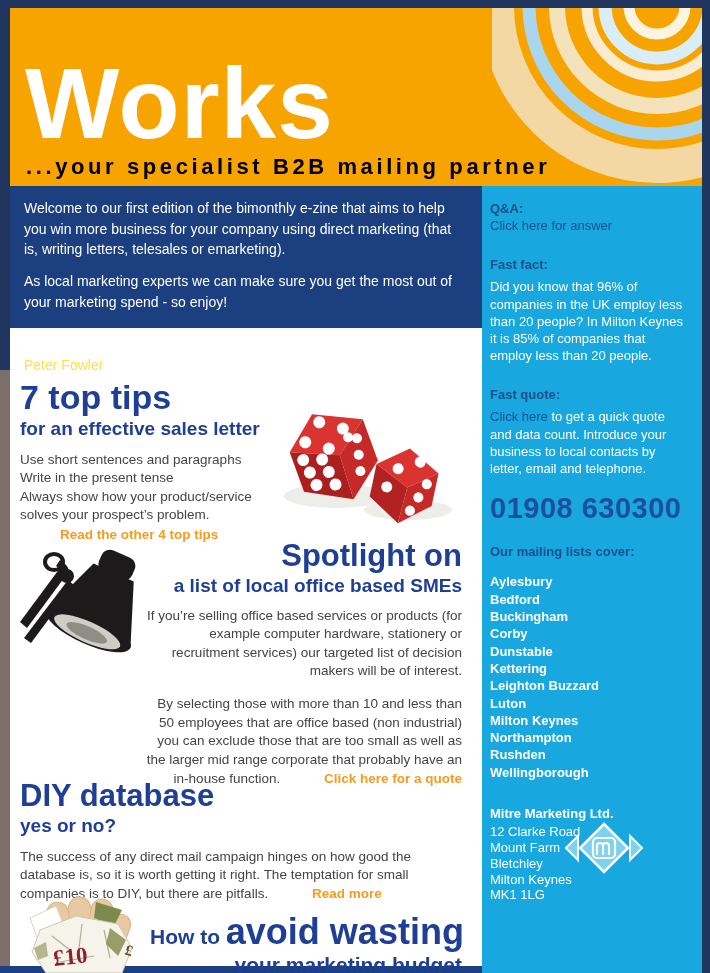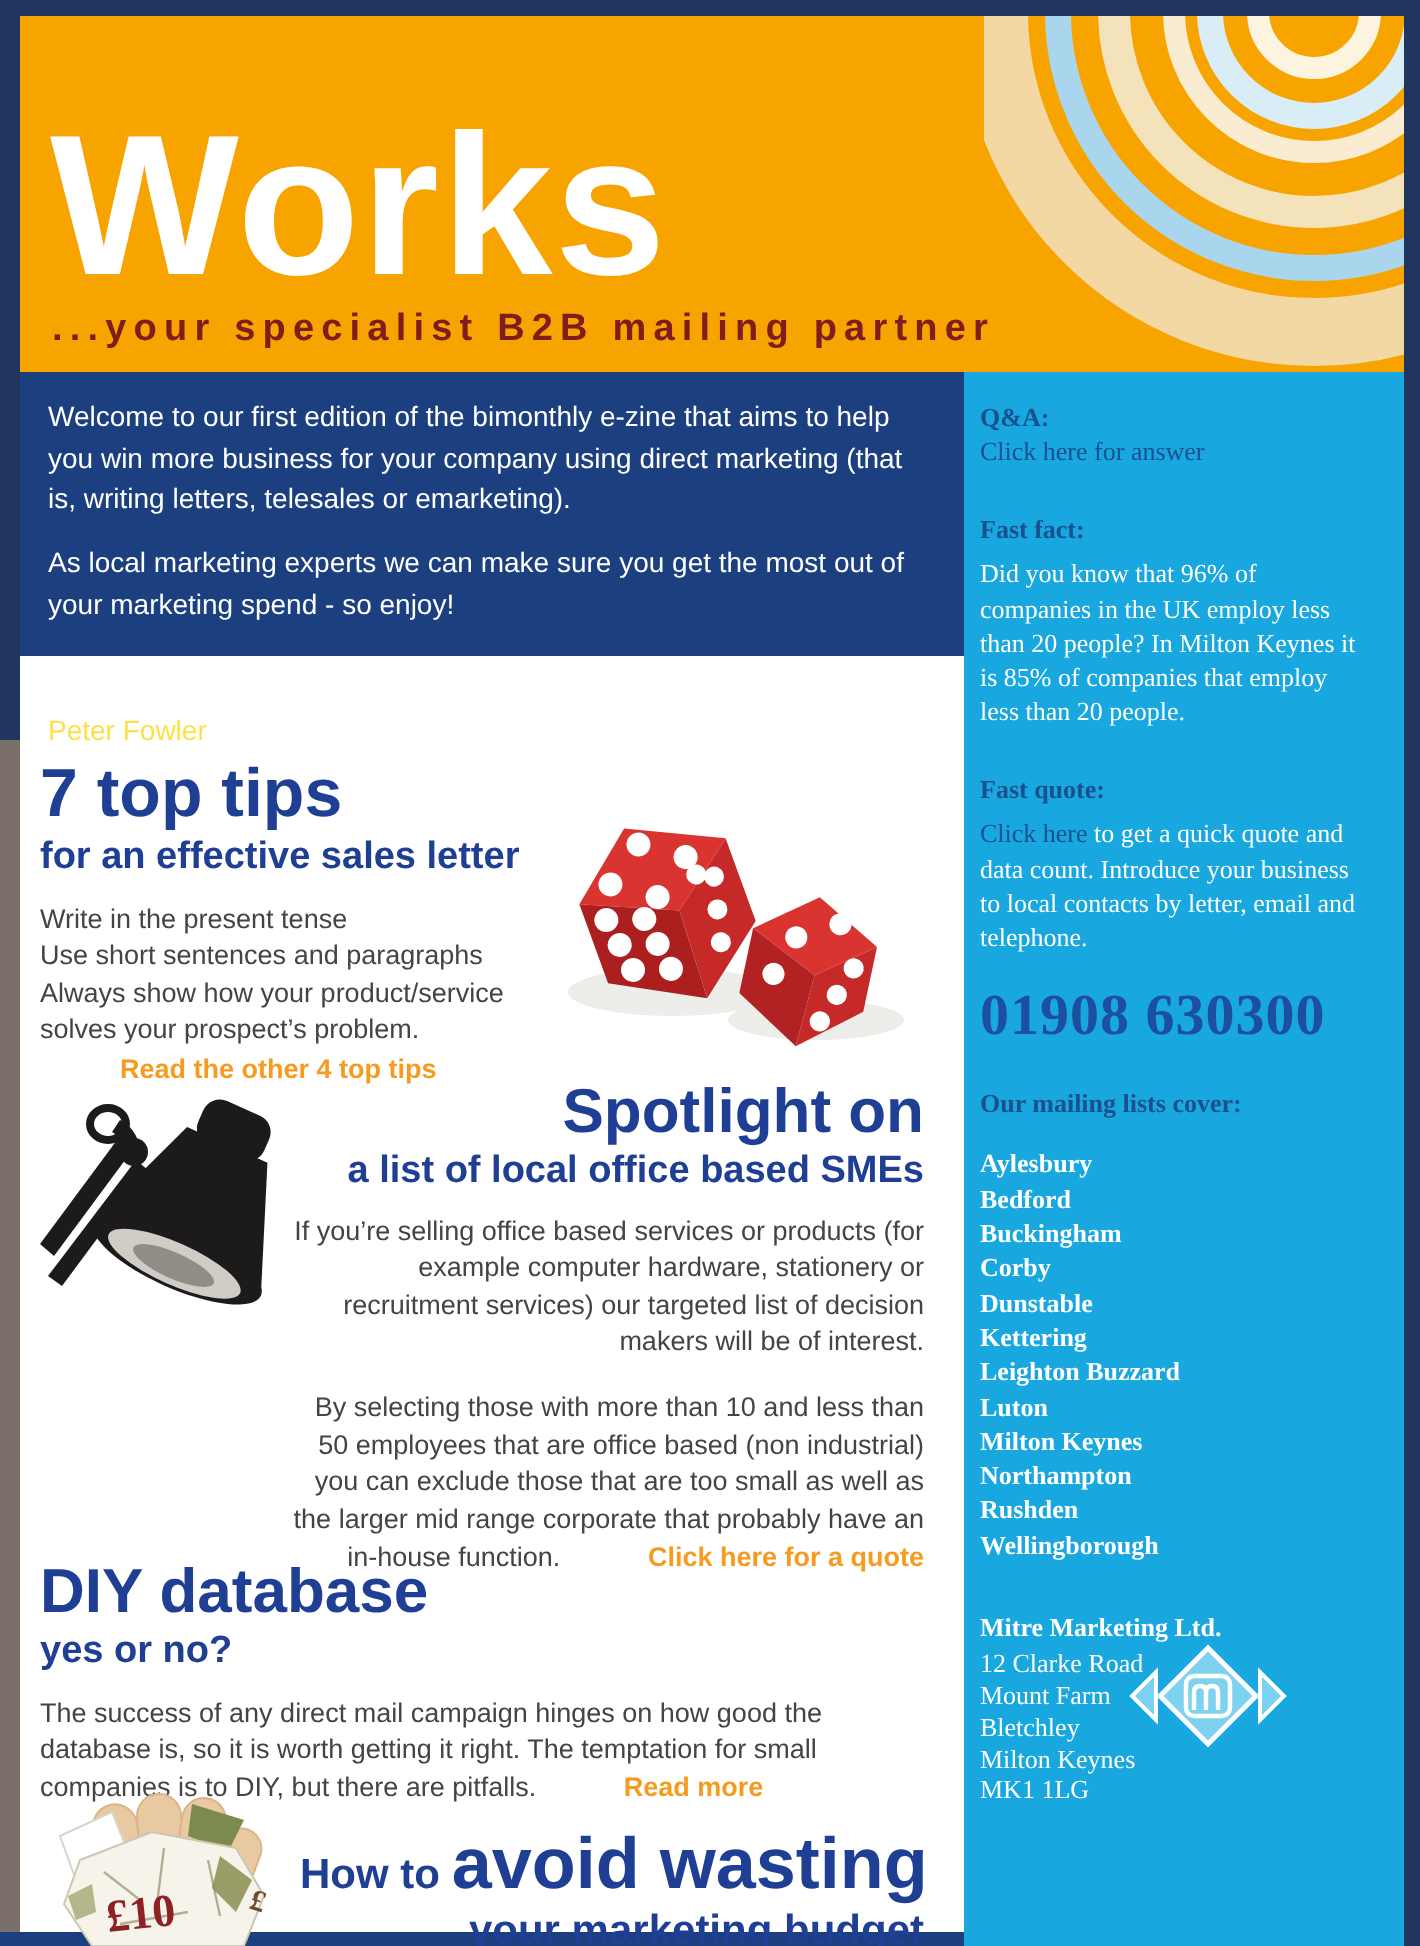--- a/index.html
+++ b/index.html
@@ -12,31 +12,31 @@
   .b-right{left:702px;top:0;width:8px;height:973px;background:#21365f;}
   .b-left-navy{left:0;top:8px;width:10px;height:362px;background:#21365f;}
   .b-left-taupe{left:0;top:370px;width:10px;height:596px;background:#7b7069;}
   .footer-block{left:0;top:966px;width:482px;height:7px;background:#1c3f7f;z-index:1;}
 
   
   .header{left:10px;top:8px;width:692px;height:178px;background:#f8a400;overflow:hidden;}
   .rings{position:absolute;right:0;top:0;}
   .title1{position:absolute;left:17px;top:2px;font-size:52px;color:#ffffff;letter-spacing:1px;}
   .title2{position:absolute;left:15px;top:38px;font-size:100px;font-weight:bold;color:#ffffff;letter-spacing:1px;}
-  .tagline{position:absolute;left:16px;top:146px;font-size:19px;font-weight:bold;color:#7f1d1d;letter-spacing:3.6px;text-align:right;}
+  .tagline{position:absolute;left:16px;top:146px;font-size:22px;font-weight:bold;color:#000000;letter-spacing:3.6px;text-align:right;}
 
   
   .intro{left:10px;top:186px;width:472px;height:142px;background:#1c3f7f;box-sizing:border-box;
          padding:12px 18px 0 14px;color:#ffffff;font-size:14px;line-height:1.48;}
   .intro p{margin:0 0 11px 0;}
   .signature{color:#fde047;}
 
   
   .sidebar{left:482px;top:186px;width:220px;height:787px;background:#18a8df;box-sizing:border-box;
-           padding:14px 16px 0 8px;color:#ffffff;font-size:13px;line-height:1.32;font-family:Liberation Serif, serif;}
+           padding:14px 16px 0 8px;color:#ffffff;font-size:13px;line-height:1.32;}
   .sb-h{font-weight:bold;color:#19518f;margin:0;}
   .sb-t{margin:5px 0 0 0;}
   .sb-gap{margin-top:22px;}
   .sb-link{color:#19518f;text-decoration:none;cursor:pointer;}
   .phone{margin-top:12px;font-size:29px;font-weight:bold;color:#1d4fa0;letter-spacing:0.5px;}
   .lists-h{margin-top:16px;font-weight:bold;color:#19518f;}
   .towns{margin-top:4px;font-weight:bold;line-height:17.3px;}
   .address{position:relative;margin-top:24px;}
   .addr-co{font-weight:bold;margin:0 0 2px 0;}
   .addr-ln{margin:0;line-height:15.8px;}
@@ -91,22 +91,22 @@
     <p>As local marketing experts we can make sure you get the most out of your marketing spend - so enjoy!</p>
     <p>Thank you</p>
     <p class="signature">Peter Fowler</p>
   </div>
 
   <div class="abs tips-head">
     <p class="h-big">7 top tips</p>
     <p class="h-sub">for an effective sales letter</p>
   </div>
   <div class="abs tips-body">
+    <div>Use short sentences and paragraphs</div>
     <div>Write in the present tense</div>
-    <div>Use short sentences and paragraphs</div>
     <div>Always show how your product/service solves your prospect’s problem.</div>
     <a class="link-orange tips-link">Read the other 4 top tips</a>
   </div>
 
   <svg class="abs dice" width="196" height="148" viewBox="0 0 196 148">
     <ellipse cx="70" cy="112" rx="52" ry="12" fill="#ededea"></ellipse>
     <ellipse cx="142" cy="126" rx="44" ry="10" fill="#ededea"></ellipse>
     <g transform="translate(64,62) rotate(-20)">
       <polygon points="-40,-8 -6,-36 40,-14 6,12" fill="#da3431"></polygon>
       <polygon points="-40,-8 6,12 4,58 -40,34" fill="#ab1f1f"></polygon>

